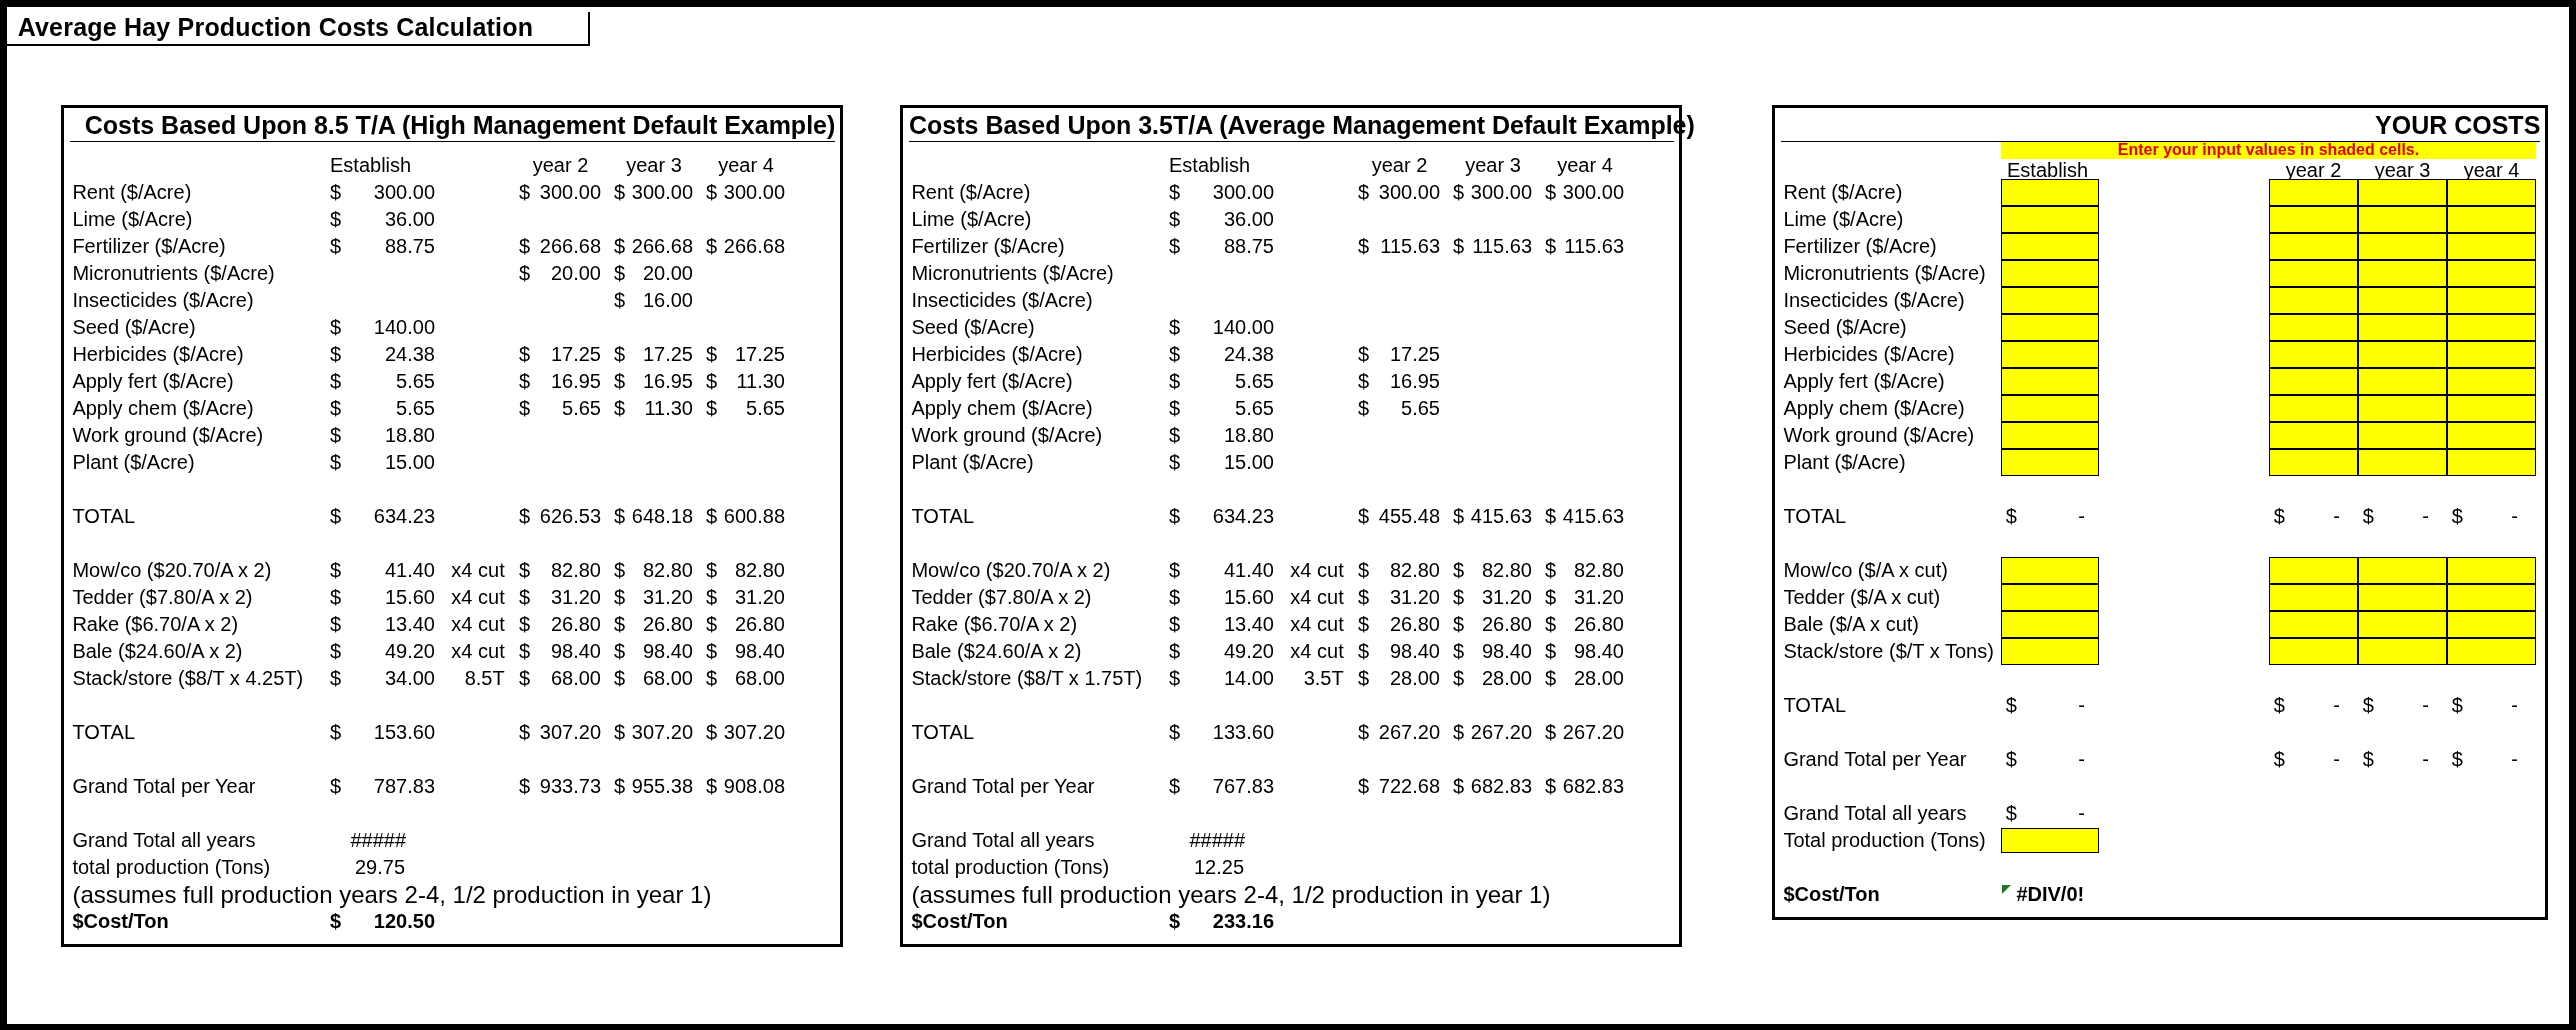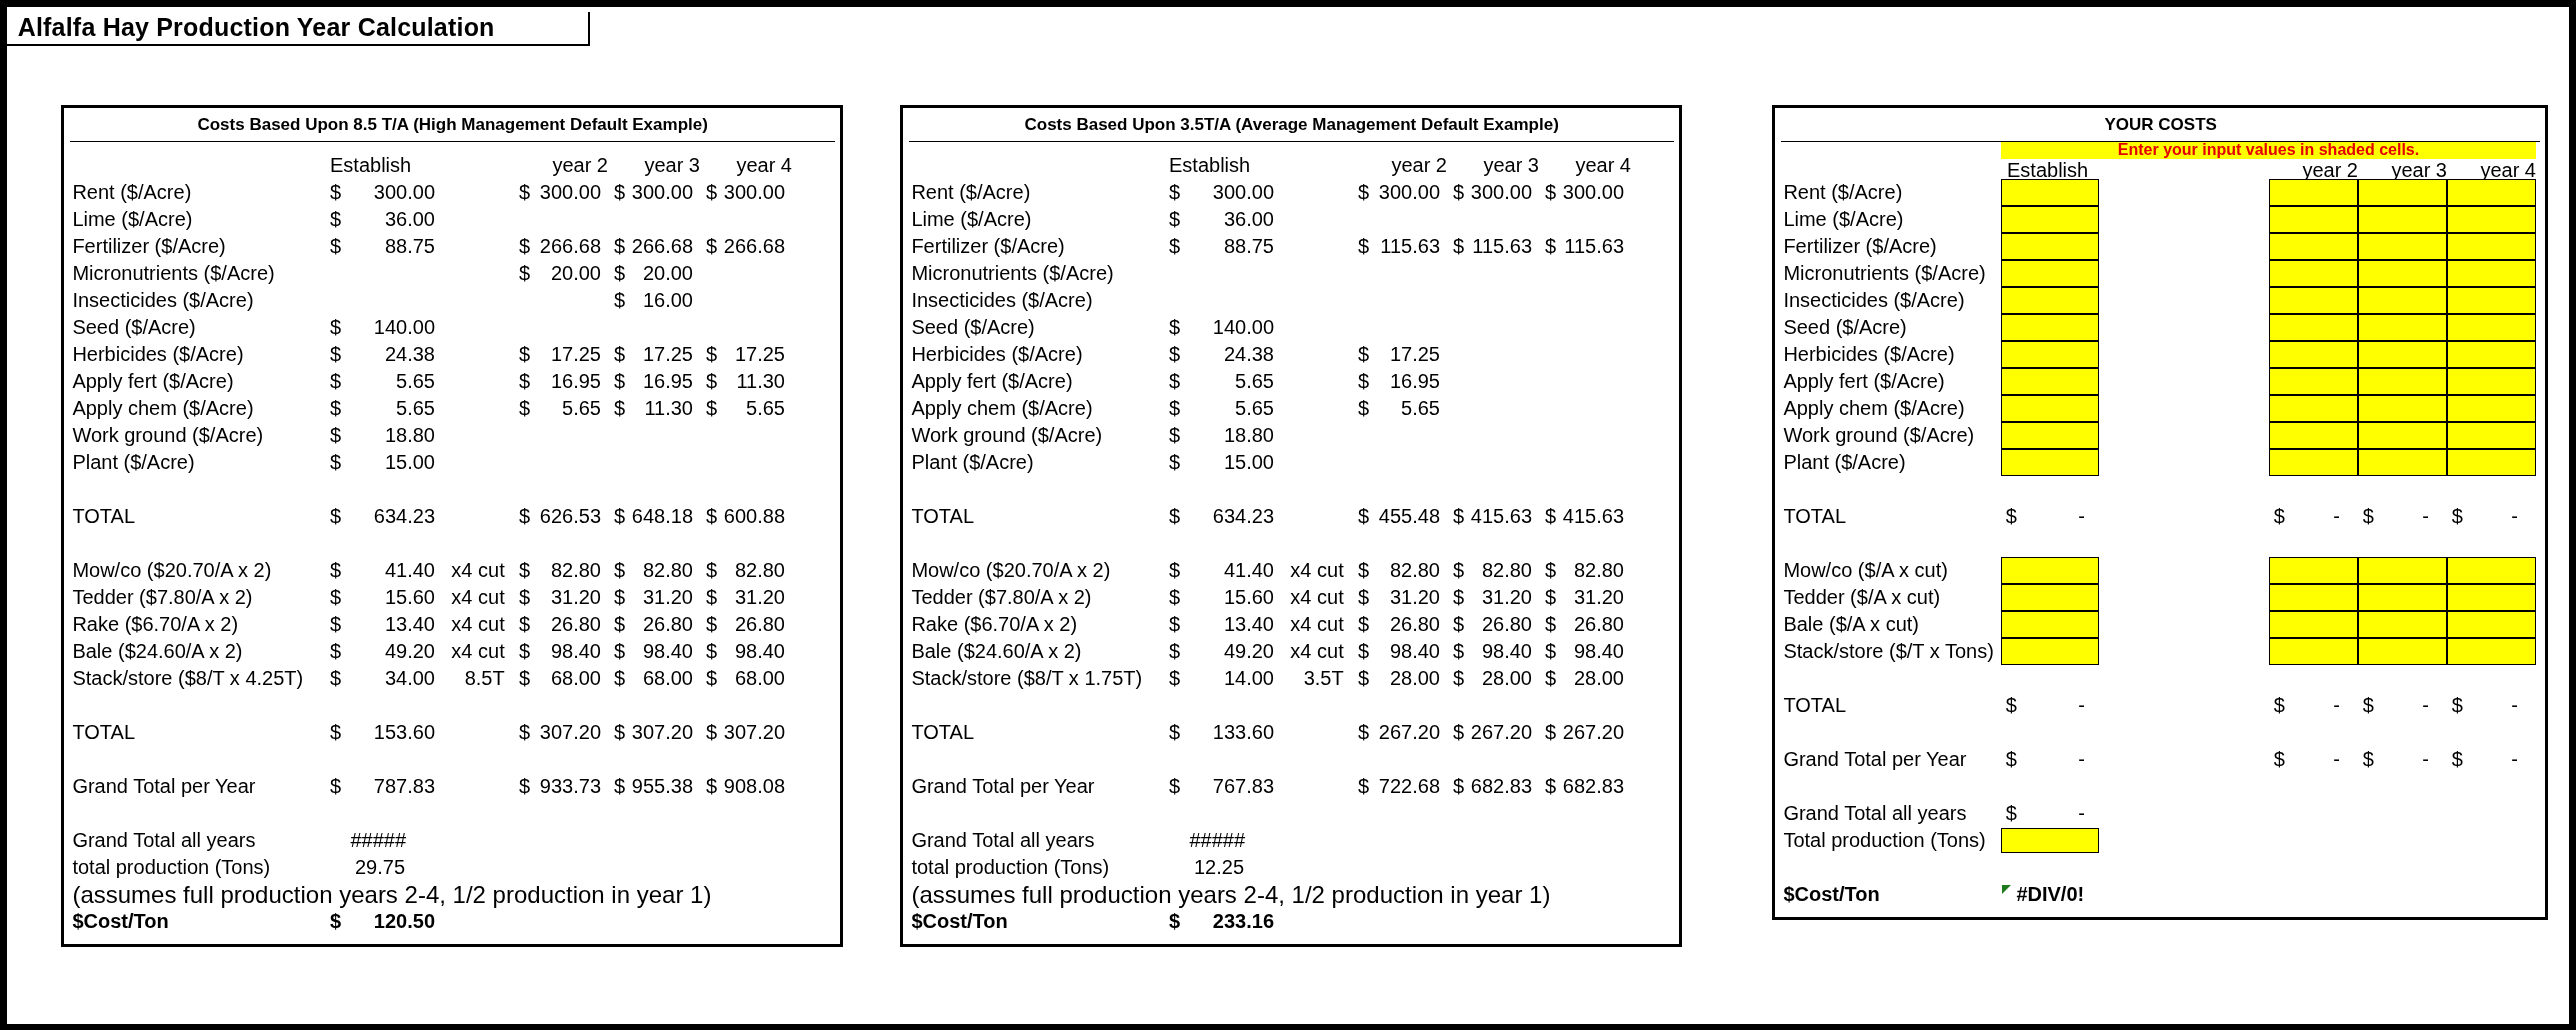--- a/index.html
+++ b/index.html
@@ -6,57 +6,57 @@
   html,body{background:#ffffff}
   body{width:2576px;height:1031px;font-family:"Liberation Sans","DejaVu Sans",sans-serif;color:#000;overflow:hidden}
   .sheet{position:relative;width:2576px;height:1031px;border:7px solid #000;background:#fff}
   .page-title{margin-top:4.7px;width:583px;height:34px;line-height:31px;border-bottom:2.4px solid #000;border-right:2.4px solid #000;
     font-size:25px;font-weight:700;padding-left:10.7px;letter-spacing:0.2px}
   .panels{display:flex;align-items:flex-start;margin:59px 0 0 54px}
   .panel{border:3px solid #000;background:#fff;padding:3.6px 4.7px 9.5px 6px}
   .panel.default{width:782px}
   #p1{margin-left:57px}
   .panel.yours{width:776px;margin-left:90px}
-  .panel-title{height:31px;line-height:28px;font-weight:700;font-size:17px;text-align:center;border-bottom:1.8px solid #000;white-space:nowrap}
+  .panel-title{height:31px;line-height:28px;font-weight:700;font-size:25px;text-align:right;border-bottom:1.8px solid #000;white-space:nowrap}
   .default .panel-title{margin-bottom:9.5px}
   .row{display:grid;height:27px;align-items:center}
   .default .row{grid-template-columns:254px 118px 71px 95px 92px 92px}
   .yours .row{grid-template-columns:220px 102px 166px 89px 89px 89px}
   .default .row.hdr{height:27px}
   .yours .row.bannerrow{height:16.6px}
   .yours .row.hdr{height:20px}
   .row.blank{height:27px}
   .cell{font-size:20px;white-space:nowrap;overflow:visible}
   .lab{padding-left:2.4px}
   .acc{display:flex;justify-content:space-between;align-items:center;padding:0 7px 0 6px}
   .yours .acc{padding:0 18px 0 4.7px}
   .acc .cur{flex:0 0 auto}
   .acc .num{flex:0 0 auto}
   .cut{text-align:right;padding-right:8.3px}
   .h{font-size:20px}
   .est-h{padding-left:6px}
-  .yh{text-align:right}
+  .yh{text-align:center}
   .hash{text-align:center;padding-right:9.5px}
   .prod{padding-left:31px}
   .note{font-size:24px;padding-left:2.4px}
   .bold{font-weight:700}
   .boldrow .cell{font-weight:700}
   .banner{grid-column:2 / 7;background:var(--yellow,#ffff00);color:var(--red,#e30000);text-align:center;
     font-size:16px;height:16.6px;line-height:16.6px;font-weight:700}
   .ycell{height:27px;width:100%;background:var(--yellow,#ffff00);border:1.2px solid #000}
   .ycell.est{width:98px}
   .ycell.prodcell{height:25px;width:98px}
   .err{position:relative;display:flex;align-items:center;padding-left:15.4px;font-weight:700}
   .tri{position:absolute;left:1.2px;top:2.4px;width:0;height:0;border-top:9.5px solid var(--green,#1d7a1d);border-right:9.5px solid transparent}
 </style>
 </head>
 <body>
 
 <div class="sheet">
-  <div class="page-title">Alfalfa Hay Production Year Calculation</div>
+  <div class="page-title">Average Hay Production Costs Calculation</div>
   <div class="panels">
     <section class="panel default" id="p0">
       <div class="panel-title">Costs Based Upon 8.5 T/A (High Management Default Example)</div>
       <div class="panel-body">
           <div class="row hdr">
             <div class="cell lab"></div>
             <div class="cell h est-h">Establish</div>
             <div class="cell cut"></div>
             <div class="cell h yh">year 2</div>
             <div class="cell h yh">year 3</div>

